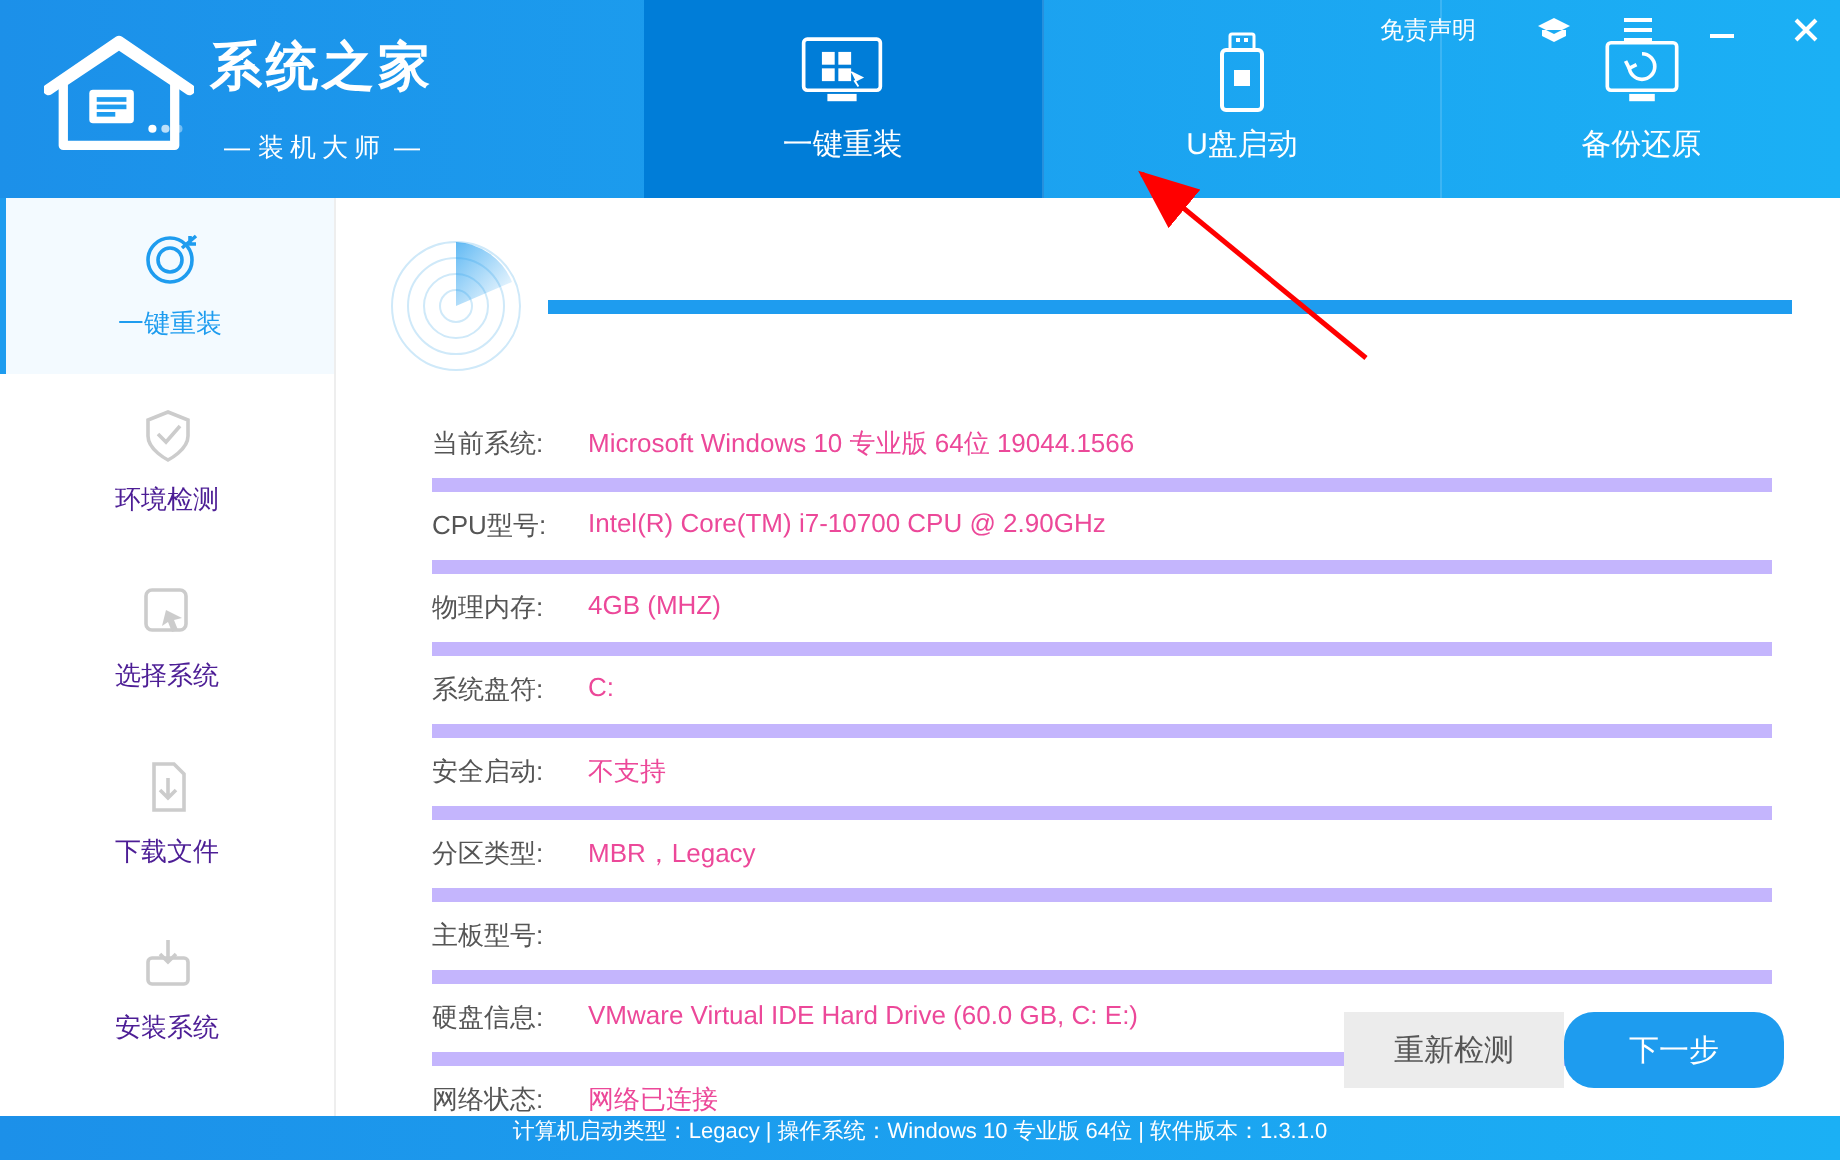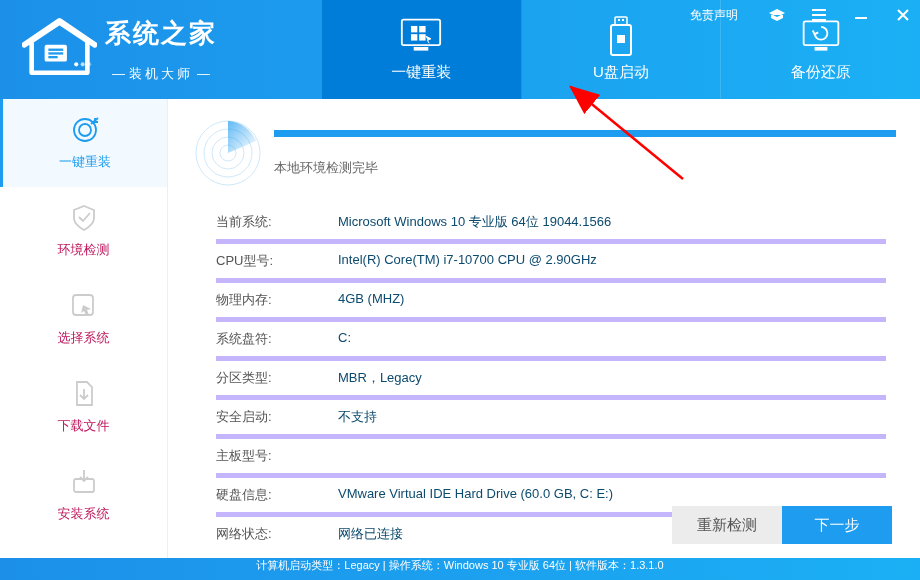--- a/index.html
+++ b/index.html
@@ -20,42 +20,42 @@
 .nav-tab-icon { width: 42px; height: 38px; margin-bottom: 8px; display: flex; align-items: center; justify-content: center; }
 .nav-tab-label { font-size: 15px; }
 
 .titlebar-btns { position: absolute; right: 8px; top: 6px; display: flex; align-items: center; gap: 24px; color: #fff; font-size: 12px; }
 .titlebar-btns span, .titlebar-btns div { cursor: pointer; }
 .tb-link { margin-right: 6px; }
 .tb-icon { width: 18px; height: 18px; display: flex; align-items: center; justify-content: center; font-size: 14px; }
 
 .body-area { display: flex; height: 459px; }
 .sidebar { width: 168px; background: #fff; border-right: 1px solid #eee; padding-top: 0; }
-.side-item { height: 88px; display: flex; flex-direction: column; align-items: center; justify-content: center; color: #be185d; cursor: pointer; }
+.side-item { height: 88px; display: flex; flex-direction: column; align-items: center; justify-content: center; color: #4c1d95; cursor: pointer; }
 .side-item.active { background: #f3faff; color: #1e9cef; border-left: 3px solid #1e9cef; }
 .side-item .si-icon { width: 30px; height: 30px; margin-bottom: 8px; }
 .side-item .si-label { font-size: 13px; }
 
 .main { flex: 1; padding: 18px 24px 0 24px; position: relative; }
 .detect-head { display: flex; align-items: center; margin-bottom: 16px; }
 .radar { width: 72px; height: 72px; position: relative; }
 .progress-wrap { flex: 1; margin-left: 10px; }
 .progress-bar { height: 7px; background: #1e9cef; width: 100%; }
 .progress-label { margin-top: 22px; font-size: 13px; color: #666; }
 
 .info-list { padding-left: 24px; padding-right: 10px; }
-.info-row { display: flex; padding: 8px 0; border-bottom: 5px solid #c4b5fd; font-size: 13px; }
+.info-row { display: flex; padding: 8px 0; border-bottom: 7px solid #c4b5fd; font-size: 13px; }
 .info-row:last-child { border-bottom: none; }
 .info-label { width: 78px; color: #555; }
-.info-value { flex: 1; color: #0c4a6e; margin-left: 44px; }
+.info-value { flex: 1; color: #ec4899; }
 
 .btn-row { position: absolute; right: 28px; bottom: 14px; display: flex; }
 .btn { width: 110px; height: 38px; display: flex; align-items: center; justify-content: center; font-size: 15px; cursor: pointer; }
 .btn-gray { background: #ececec; color: #555; }
-.btn-blue { background: #1e9cef; color: #fff; }
+.btn-blue { background: #1e9cef; color: #fff; border-radius: 15px; }
 
 .statusbar { height: 22px; background: linear-gradient(90deg, #1c90e9, #1bb0f5); color: #fff; font-size: 11px; display: flex; justify-content: center; }
 
 .arrow-annot { position: absolute; pointer-events: none; }
 </style>
 </head>
 <body>
 
 <div class="header">
   <div class="logo-area">
@@ -209,21 +209,20 @@
               <linearGradient id="sw" x1="0" y1="0" x2="1" y2="1">
                 <stop offset="0%" stop-color="#1e9cef" stop-opacity="0.7"></stop>
                 <stop offset="100%" stop-color="#1e9cef" stop-opacity="0"></stop>
               </linearGradient>
             </defs>
           <path d="M36 36 L36 4 A32 32 0 0 1 64 24 Z" fill="url(#sw)"></path>
         </svg>
       </div>
       <div class="progress-wrap">
         <div class="progress-bar"></div>
-        <div class="progress-label">本地环境检测完毕</div>
       </div>
     </div>
 
     <div class="info-list">
       <div class="info-row">
         <div class="info-label">当前系统:</div>
         <div class="info-value">Microsoft Windows 10 专业版 64位 19044.1566</div>
       </div>
       <div class="info-row">
         <div class="info-label">CPU型号:</div>
@@ -231,26 +230,26 @@
       </div>
       <div class="info-row">
         <div class="info-label">物理内存:</div>
         <div class="info-value">4GB (MHZ)</div>
       </div>
       <div class="info-row">
         <div class="info-label">系统盘符:</div>
         <div class="info-value">C:</div>
       </div>
       <div class="info-row">
+        <div class="info-label">安全启动:</div>
+        <div class="info-value">不支持</div>
+      </div>
+      <div class="info-row">
         <div class="info-label">分区类型:</div>
         <div class="info-value">MBR，Legacy</div>
-      </div>
-      <div class="info-row">
-        <div class="info-label">安全启动:</div>
-        <div class="info-value">不支持</div>
       </div>
       <div class="info-row">
         <div class="info-label">主板型号:</div>
       </div>
       <div class="info-row">
         <div class="info-label">硬盘信息:</div>
         <div class="info-value">VMware Virtual IDE Hard Drive  (60.0 GB, C: E:)</div>
       </div>
       <div class="info-row">
         <div class="info-label">网络状态:</div>

